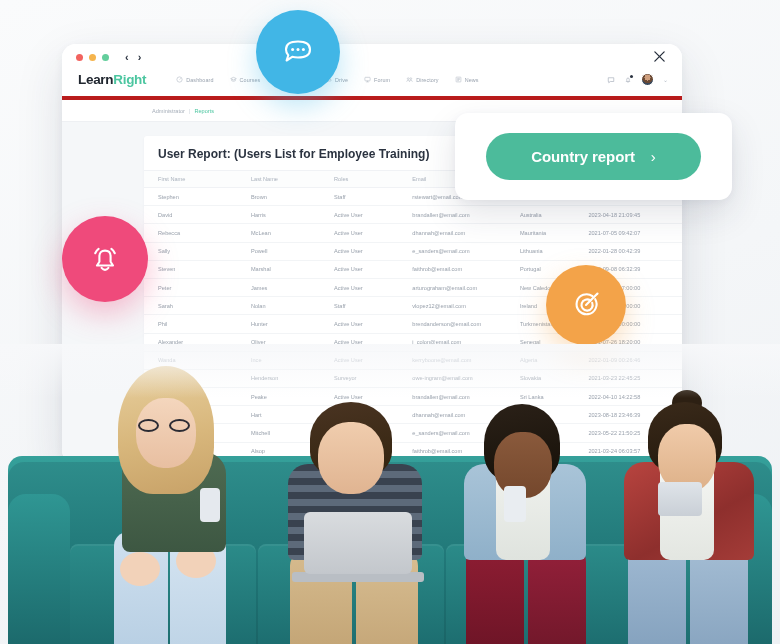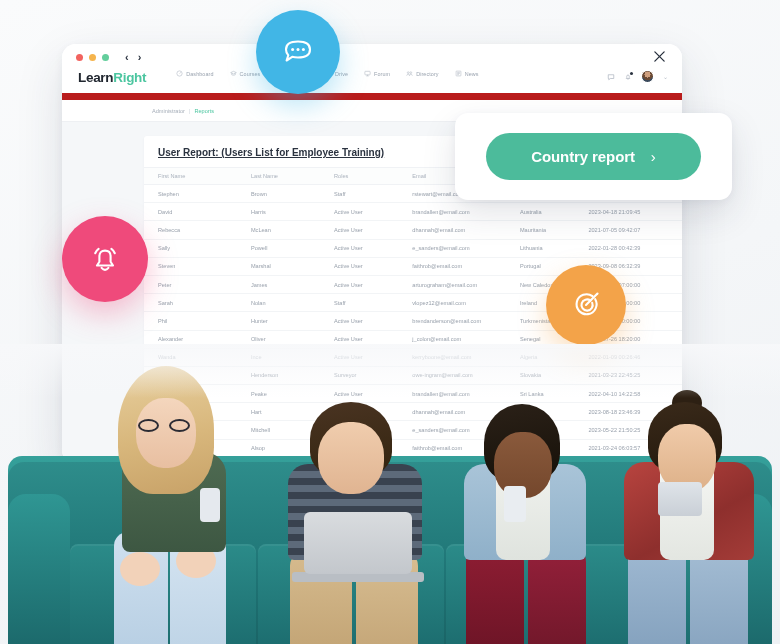--- a/index.html
+++ b/index.html
@@ -45,22 +45,22 @@
   }
   .navarrows span { cursor: default; font-weight: 700; }
   .close-x {
     position: absolute; right: 16px; top: 6px;
     width: 13px; height: 13px; color: #2b3340;
   }
 
   
   .topnav {
     height: 30px;
-    border-bottom: 7px solid #b91c1c;
-    display: flex; align-items: flex-start;
+    border-bottom: 4px solid #b91c1c;
+    display: flex; align-items: center;
     padding: 0 14px 7px 16px;
     background: #fff;
   }
   .logo { font-size: 13.5px; font-weight: 700; letter-spacing: -.3px; white-space: nowrap; }
   .logo .a { color: #20262f; }
   .logo .b { color: #4cc6a0; }
   .navitems {
     display: flex; align-items: center;
     gap: 16px;
     margin-left: 30px;
@@ -107,23 +107,22 @@
   }
   .panel {
     background: #fff;
     margin-left: 68px;
     height: 100%;
     border-radius: 3px 0 0 0;
     padding: 11px 0 0 0;
     box-shadow: 0 1px 3px rgba(40,50,70,.04);
   }
   .panel-title {
-    font-size: 10px; font-weight: 700; color: #2b3340;
+    font-size: 12px; font-weight: 700; color: #2b3340;
     padding: 0 0 9px 14px;
-    text-decoration: underline;
   }
   table.report { width: 100%; border-collapse: collapse; table-layout: fixed; }
   table.report th {
     text-align: left;
     font-size: 5.6px; font-weight: 400; color: #aab2bd;
     padding: 5px 4px 5px 14px;
     border-top: 1px solid #f0f2f5;
     border-bottom: 1px solid #f0f2f5;
     background: #fcfdfd;
   }

